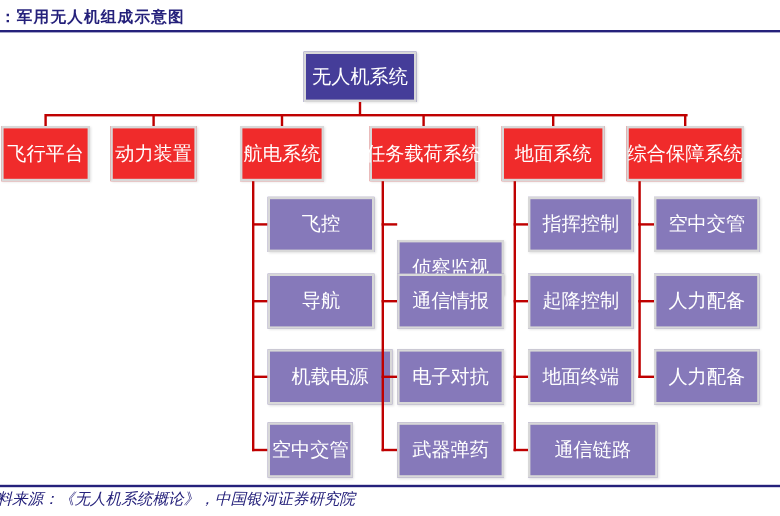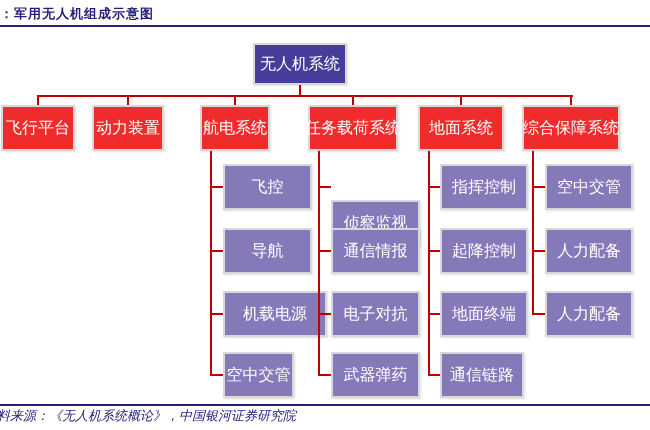--- a/index.html
+++ b/index.html
@@ -70,21 +70,21 @@
       <div class="line" style="left: 460px; top: 95px; width: 2px; height: 10px;"></div>
       <div class="node branch" style="left: 418px; top: 105px; width: 86px; height: 46px;">地面系统</div>
       <div class="line" style="left: 428px; top: 151px; width: 2px; height: 225px;"></div>
       <div class="line" style="left: 428px; top: 186px; width: 12px; height: 2px;"></div>
       <div class="node child" style="left: 440px; top: 164px; width: 88px; height: 46px;">指挥控制</div>
       <div class="line" style="left: 428px; top: 250px; width: 12px; height: 2px;"></div>
       <div class="node child" style="left: 440px; top: 228px; width: 88px; height: 46px;">起降控制</div>
       <div class="line" style="left: 428px; top: 313px; width: 12px; height: 2px;"></div>
       <div class="node child" style="left: 440px; top: 291px; width: 88px; height: 46px;">地面终端</div>
       <div class="line" style="left: 428px; top: 374px; width: 12px; height: 2px;"></div>
-      <div class="node child" style="left: 440px; top: 352px; width: 84px; height: 46px;">通信链路</div>
+      <div class="node child" style="left: 440px; top: 352px; width: 108px; height: 46px;">通信链路</div>
       <div class="line" style="left: 570px; top: 95px; width: 2px; height: 10px;"></div>
       <div class="node branch" style="left: 522px; top: 105px; width: 98px; height: 46px;">综合保障系统</div>
       <div class="line" style="left: 532px; top: 151px; width: 2px; height: 164px;"></div>
       <div class="line" style="left: 532px; top: 186px; width: 13px; height: 2px;"></div>
       <div class="node child" style="left: 545px; top: 164px; width: 88px; height: 46px;">空中交管</div>
       <div class="line" style="left: 532px; top: 250px; width: 13px; height: 2px;"></div>
       <div class="node child" style="left: 545px; top: 228px; width: 88px; height: 46px;">人力配备</div>
       <div class="line" style="left: 532px; top: 313px; width: 13px; height: 2px;"></div>
       <div class="node child" style="left: 545px; top: 291px; width: 88px; height: 46px;">人力配备</div>
     </div>

